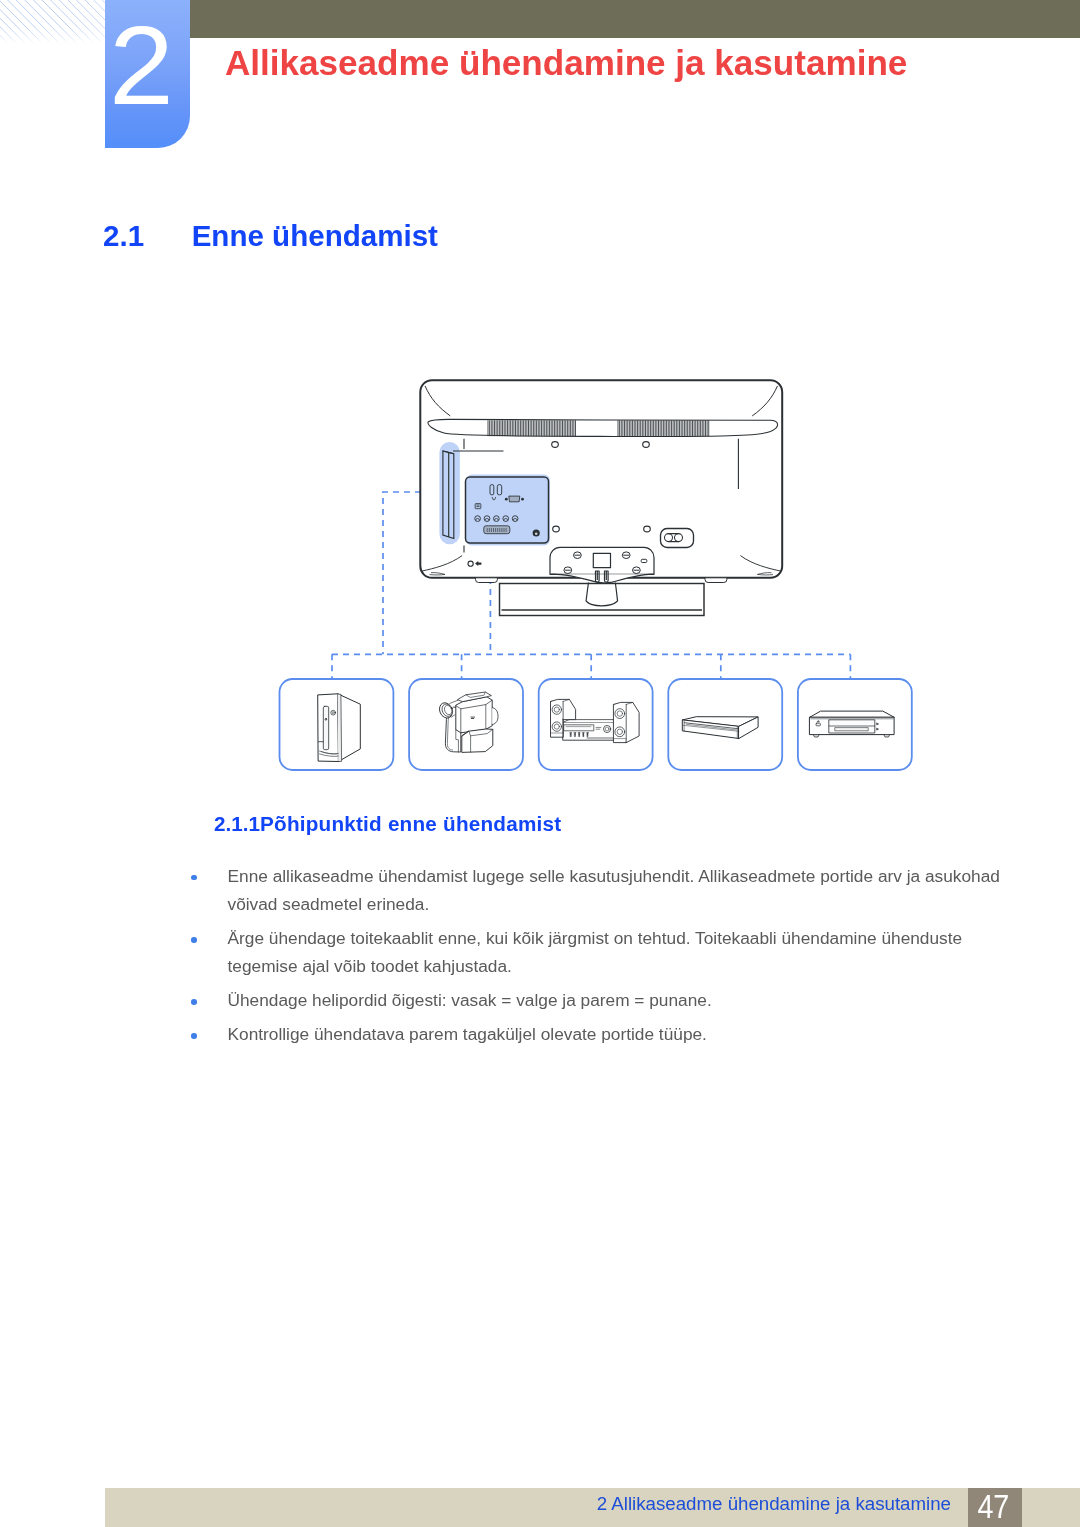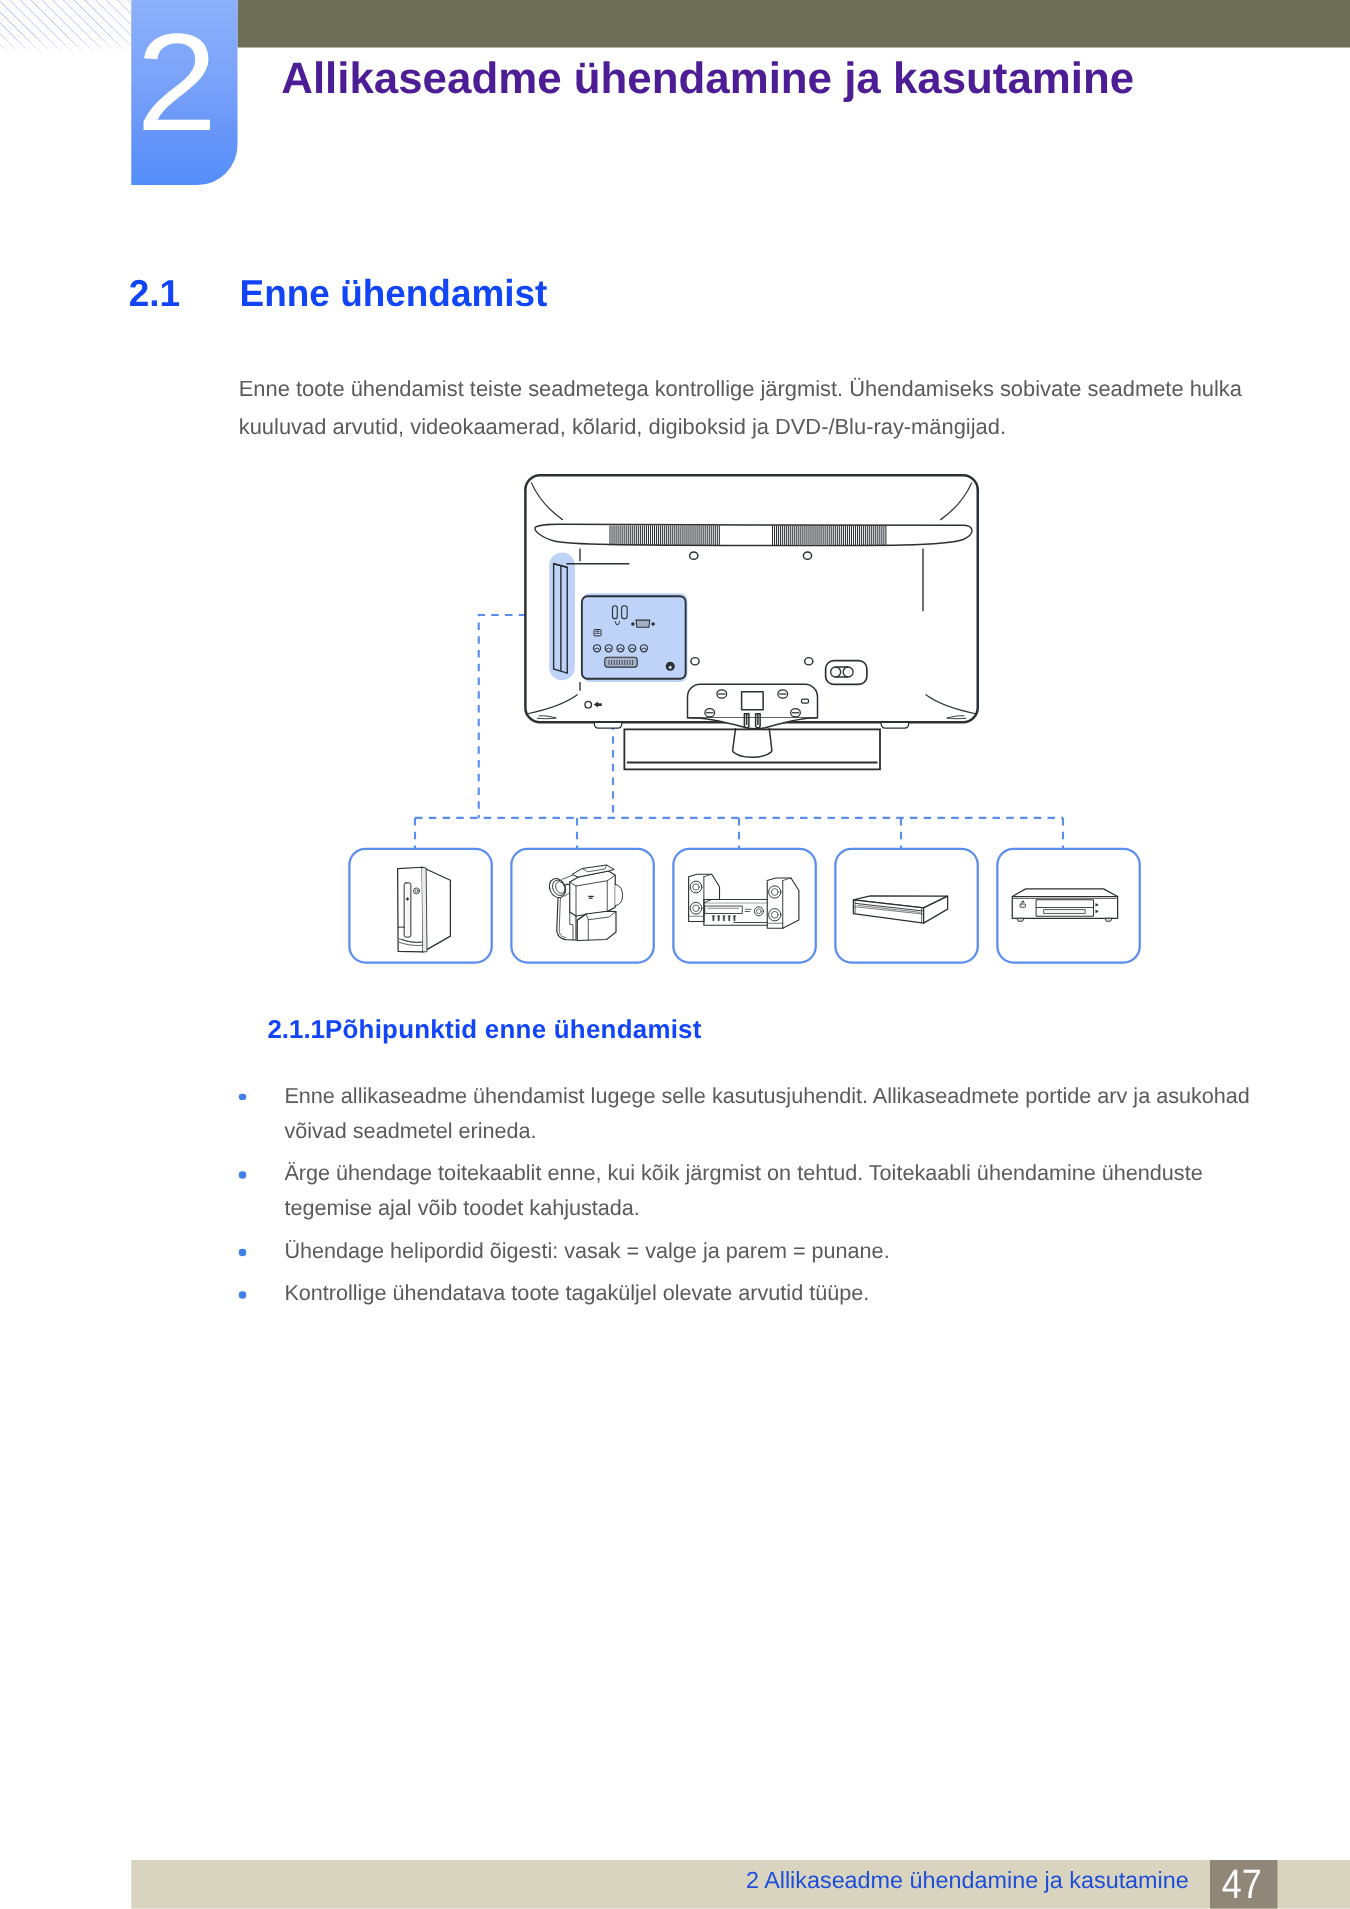--- a/index.html
+++ b/index.html
@@ -10,21 +10,21 @@
 
   
   .hatch{position:absolute;left:0;top:0;width:106px;height:44px;}
   .olivebar{position:absolute;left:190px;top:0;width:890px;height:38px;background:#6d6d58;}
   .chapnum{position:absolute;left:105px;top:0;width:85px;height:148px;
            border-bottom-right-radius:32px;
            background:linear-gradient(180deg,#8cb1fb 0%,#7ba3f9 42%,#6695f8 74%,#548efa 100%);}
   .chapnum span{position:absolute;left:-6.5px;top:-4.5px;width:85px;display:block;
            text-align:center;color:#ffffff;font-size:111px;line-height:140px;font-weight:400;
            transform:scaleX(1.05);transform-origin:center top;}
-  .chaptitle{position:absolute;left:225px;top:43px;color:#4c1d95;
+  .chaptitle{position:absolute;left:225px;top:43px;color:#ef4444;
              font-size:35.1px;font-weight:bold;letter-spacing:0px;white-space:nowrap;}
 
   
   .h2{position:absolute;left:103px;top:219px;color:#1145f7;font-size:30px;font-weight:bold;white-space:nowrap;transform:scaleX(0.985);transform-origin:left top;}
   .h2 .num{display:inline-block;width:90px;}
   .h3{position:absolute;left:190px;top:812px;color:#1145f7;font-size:20.7px;font-weight:bold;white-space:nowrap;}
   .h3 .num{display:inline-block;width:70px;text-align:right;}
   .h3 .ttl{display:inline-block;letter-spacing:0.22px;}
 
   
@@ -102,21 +102,20 @@
 </g>
         </g>
       </g>
     </svg>
 <div class="olivebar"></div>
 <div class="chapnum">
       <span>2</span>
     </div>
 <div class="chaptitle">Allikaseadme ühendamine ja kasutamine</div>
 <div class="h2"><span class="num">2.1</span><span>Enne ühendamist</span></div>
-<div class="intro">Enne toote ühendamist teiste seadmetega kontrollige järgmist. Ühendamiseks sobivate seadmete hulka kuuluvad arvutid, videokaamerad, kõlarid, digiboksid ja DVD-/Blu-ray-mängijad.</div>
 <svg class="figure" viewBox="0 0 1080 1527" width="1080" height="1527" xmlns="http://www.w3.org/2000/svg">
 <g>
 <path d="M443 492 H383 V654.3" stroke="#5b8def" stroke-width="1.7" fill="none" stroke-dasharray="6,5"></path>
 <path d="M490.4 545 V654.3" stroke="#5b8def" stroke-width="1.7" fill="none" stroke-dasharray="6,5"></path>
 <path d="M332 654.3 H850.4" stroke="#5b8def" stroke-width="1.7" fill="none" stroke-dasharray="6,5"></path>
 <path d="M332.0 654.3 V679" stroke="#5b8def" stroke-width="1.7" fill="none" stroke-dasharray="6,5"></path>
 <path d="M461.6 654.3 V679" stroke="#5b8def" stroke-width="1.7" fill="none" stroke-dasharray="6,5"></path>
 <path d="M591.2 654.3 V679" stroke="#5b8def" stroke-width="1.7" fill="none" stroke-dasharray="6,5"></path>
 <path d="M720.8 654.3 V679" stroke="#5b8def" stroke-width="1.7" fill="none" stroke-dasharray="6,5"></path>
 <path d="M850.4 654.3 V679" stroke="#5b8def" stroke-width="1.7" fill="none" stroke-dasharray="6,5"></path>
@@ -467,19 +466,19 @@
 <path d="M813.70 734.60 h5.5 l-1.2 2.4 h-3.1 Z" fill="#dcdcdc" stroke-width="0.75"></path>
 <path d="M884.20 734.60 h5.5 l-1.2 2.4 h-3.1 Z" fill="#dcdcdc" stroke-width="0.75"></path>
 </g>
 </g>
 </svg>
 <div class="h3"><span class="num">2.1.1</span><span class="ttl">Põhipunktid enne ühendamist</span></div>
 <div class="bullets">
 <div class="bullet"><span class="dot"></span><span>Enne allikaseadme ühendamist lugege selle kasutusjuhendit. Allikaseadmete portide arv ja asukohad võivad seadmetel erineda.</span></div>
 <div class="bullet"><span class="dot"></span><span>Ärge ühendage toitekaablit enne, kui kõik järgmist on tehtud. Toitekaabli ühendamine ühenduste tegemise ajal võib toodet kahjustada.</span></div>
 <div class="bullet"><span class="dot"></span><span>Ühendage helipordid õigesti: vasak = valge ja parem = punane.</span></div>
-<div class="bullet"><span class="dot"></span><span>Kontrollige ühendatava toote tagaküljel olevate arvutid tüüpe.</span></div>
+<div class="bullet"><span class="dot"></span><span>Kontrollige ühendatava parem tagaküljel olevate portide tüüpe.</span></div>
 </div>
 <div class="footbar"></div>
 <div class="foottext">2 Allikaseadme ühendamine ja kasutamine</div>
 <div class="pagebox"></div>
 <div class="pagenum"><span>47</span></div>
 </div>
 
 </body></html>

